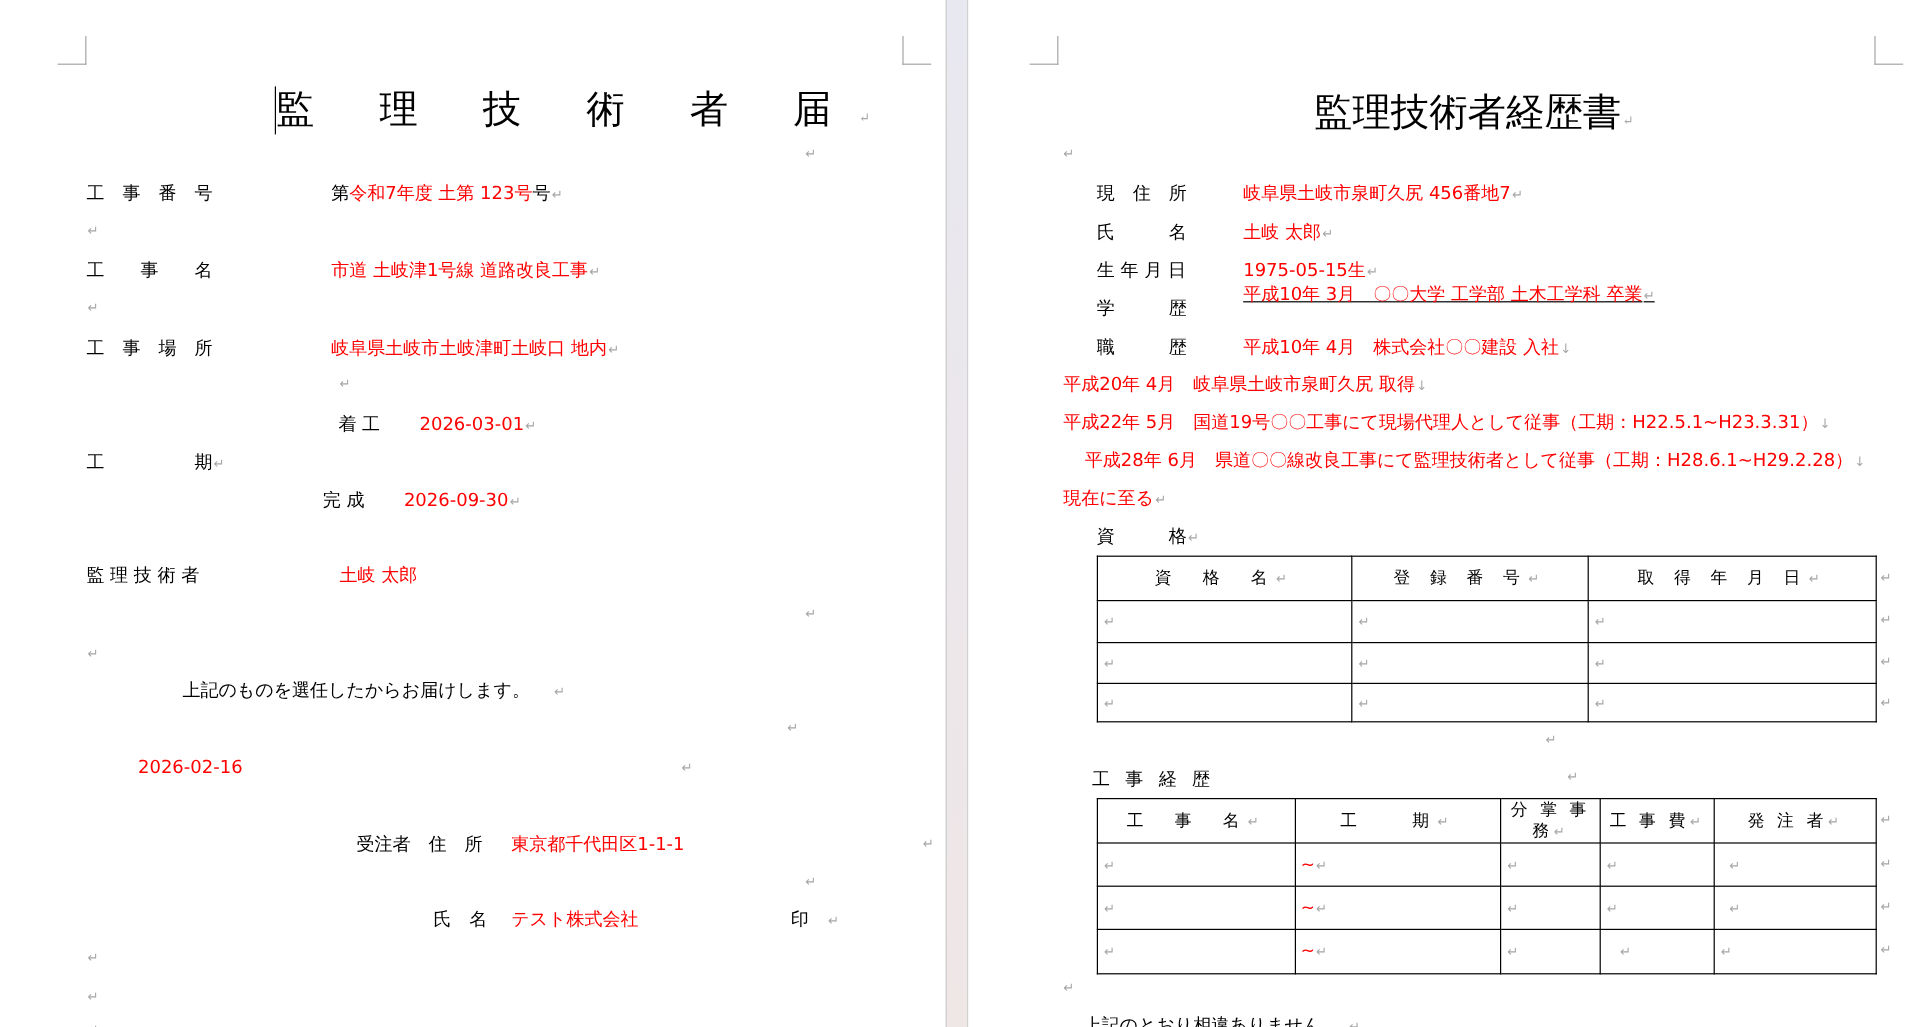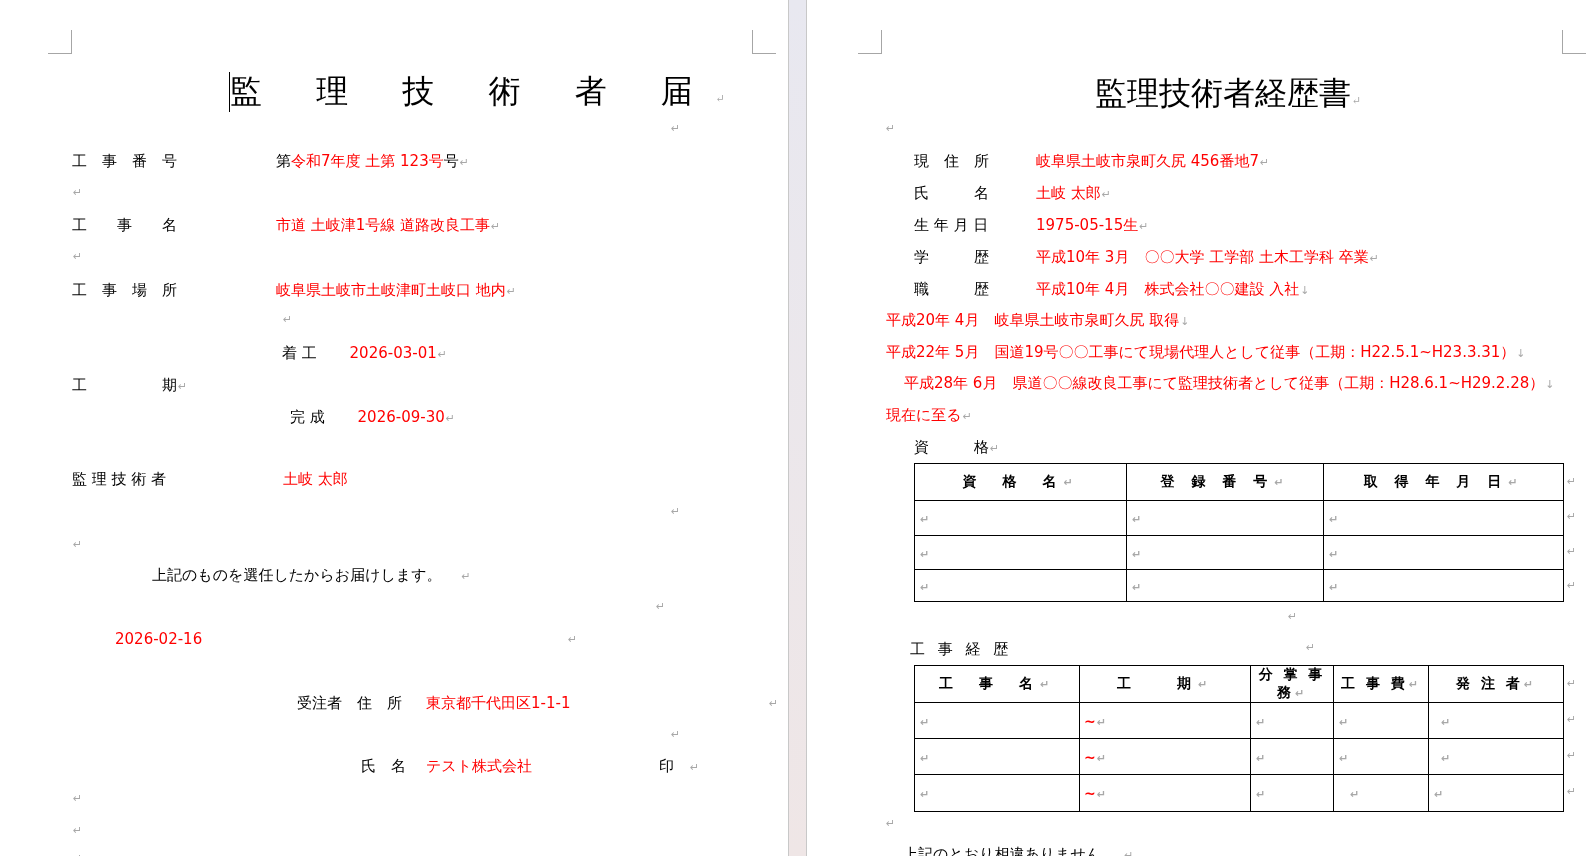--- a/index.html
+++ b/index.html
@@ -11,21 +11,21 @@
   .abs{position:absolute;white-space:nowrap;}
   .t{font-size:15px;line-height:18px;}
   .red{color:#ff0000;}
   .pm{color:#a8a8a8;font-size:11px;margin-left:1px;}
   .corner{position:absolute;border-color:#a6a6a6;border-style:solid;width:23px;height:23px;}
   .corner.tl{border-width:0 1px 1px 0;}
   .corner.tr{border-width:0 0 1px 1px;}
   .title1{font-size:32px;letter-spacing:22px;font-family:"DejaVu Serif","Liberation Serif",serif;font-weight:normal;}
   .title2{font-size:32px;font-family:"DejaVu Serif","Liberation Serif",serif;}
   .caret{position:absolute;width:1px;background:#000;}
-  table.grid{position:absolute;border-collapse:collapse;font-size:14px;font-weight:bold;}
+  table.grid{position:absolute;border-collapse:collapse;font-size:14px;}
   table.grid td{border:1.5px solid #000;padding:0 4px;vertical-align:middle;box-sizing:border-box;}
   table.grid td.h{text-align:center;letter-spacing:6px;}
   .rowmark{position:absolute;color:#a8a8a8;font-size:11px;}
 </style>
 </head>
 <body>
 
 <div class="page" id="page1">
   <div class="corner tl" style="left:48px;top:30px;"></div>
   <div class="corner tr" style="left:752px;top:30px;"></div>
@@ -54,21 +54,21 @@
   </div>
   <div class="abs pm" style="left:282px;top:313px;">↵</div>
 
   <div class="abs t" style="left:282px;top:344px;text-align:center;">
     <span>着 工</span>
     <span class="red" style="margin-left:28px;">2026-03-01</span><span class="pm">↵</span>
   </div>
   <div class="abs t" style="left:72px;top:376px;">
     <span>工　　　　　期</span><span class="pm">↵</span>
   </div>
-  <div class="abs t" style="left:290px;top:408px;">
+  <div class="abs t" style="left:269px;top:408px;">
     <span>完 成</span>
     <span class="red" style="margin-left:28px;">2026-09-30</span><span class="pm">↵</span>
   </div>
 
   <div class="abs t" style="left:72px;top:470px;">監 理 技 術 者</div>
   <div class="abs t red" style="left:283px;top:470px;">土岐 太郎</div>
   <div class="abs pm" style="left:670px;top:505px;">↵</div>
   <div class="abs pm" style="left:72px;top:538px;">↵</div>
 
   <div class="abs t" style="left:152px;top:566px;">
@@ -108,21 +108,21 @@
   <div class="abs t" style="left:107px;top:152px;">現　住　所</div>
   <div class="abs t" style="left:229px;top:152px;"><span class="red">岐阜県土岐市泉町久尻 456番地7</span><span class="pm">↵</span></div>
 
   <div class="abs t" style="left:107px;top:184px;">氏　　　名</div>
   <div class="abs t" style="left:229px;top:184px;"><span class="red">土岐 太郎</span><span class="pm">↵</span></div>
 
   <div class="abs t" style="left:107px;top:216px;">生 年 月 日</div>
   <div class="abs t" style="left:229px;top:216px;"><span class="red">1975-05-15</span><span class="red">生</span><span class="pm">↵</span></div>
 
   <div class="abs t" style="left:107px;top:248px;">学　　　歴</div>
-  <div class="abs t" style="left:229px;top:248px;"><span class="red">平成10年 3月　〇〇大学 工学部 土木工学科 卒業</span><span class="pm">↵</span></div>
+  <div class="abs t" style="left:229px;top:236px;text-decoration:underline;"><span class="red">平成10年 3月　〇〇大学 工学部 土木工学科 卒業</span><span class="pm">↵</span></div>
 
   <div class="abs t" style="left:107px;top:280px;">職　　　歴</div>
   <div class="abs t" style="left:229px;top:280px;"><span class="red">平成10年 4月　株式会社〇〇建設 入社</span><span class="pm">↓</span></div>
 
   <div class="abs t red" style="left:79px;top:311px;"><span>平成20年 4月　岐阜県土岐市泉町久尻 取得</span><span class="pm">↓</span></div>
   <div class="abs t red" style="left:79px;top:343px;"><span>平成22年 5月　国道19号〇〇工事にて現場代理人として従事（工期：H22.5.1~H23.3.31）</span><span class="pm">↓</span></div>
   <div class="abs t red" style="left:97px;top:374px;"><span>平成28年 6月　県道〇〇線改良工事にて監理技術者として従事（工期：H28.6.1~H29.2.28）</span><span class="pm">↓</span></div>
   <div class="abs t red" style="left:79px;top:406px;"><span>現在に至る</span><span class="pm">↵</span></div>
 
   <div class="abs t" style="left:107px;top:438px;"><span>資　　　格</span><span class="pm">↵</span></div>

